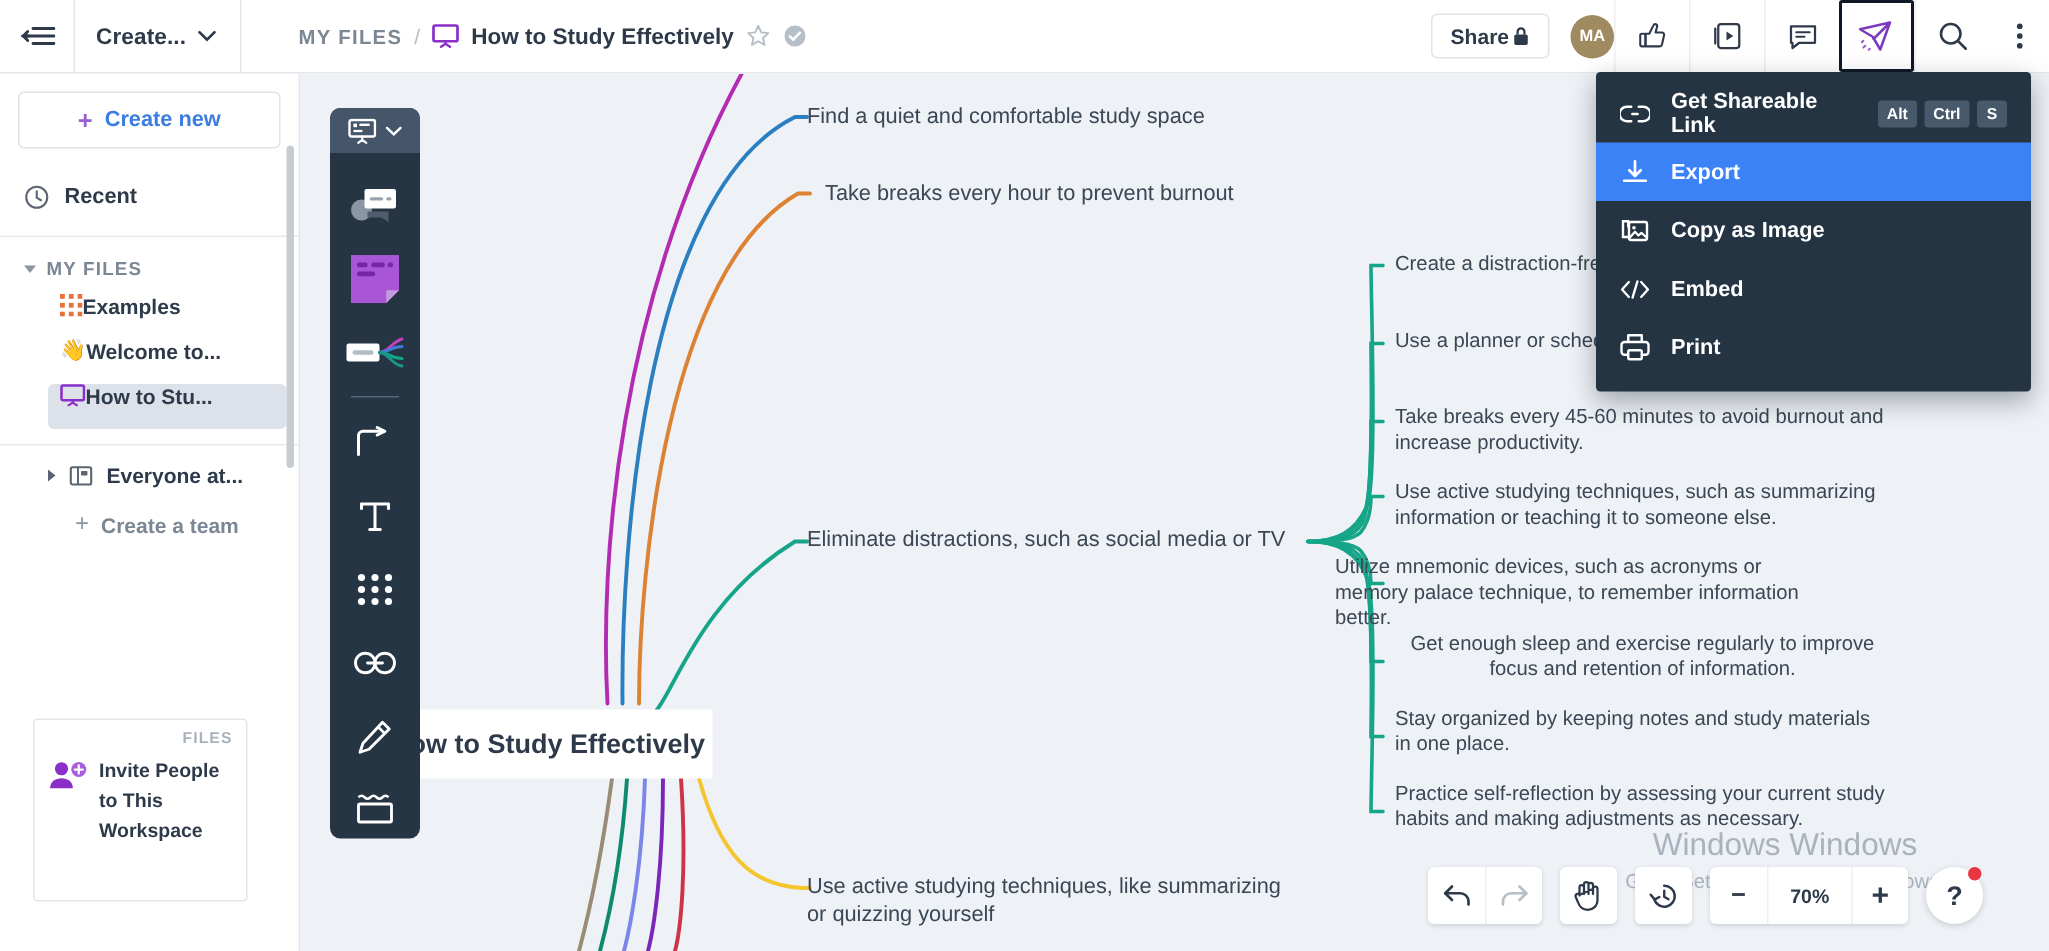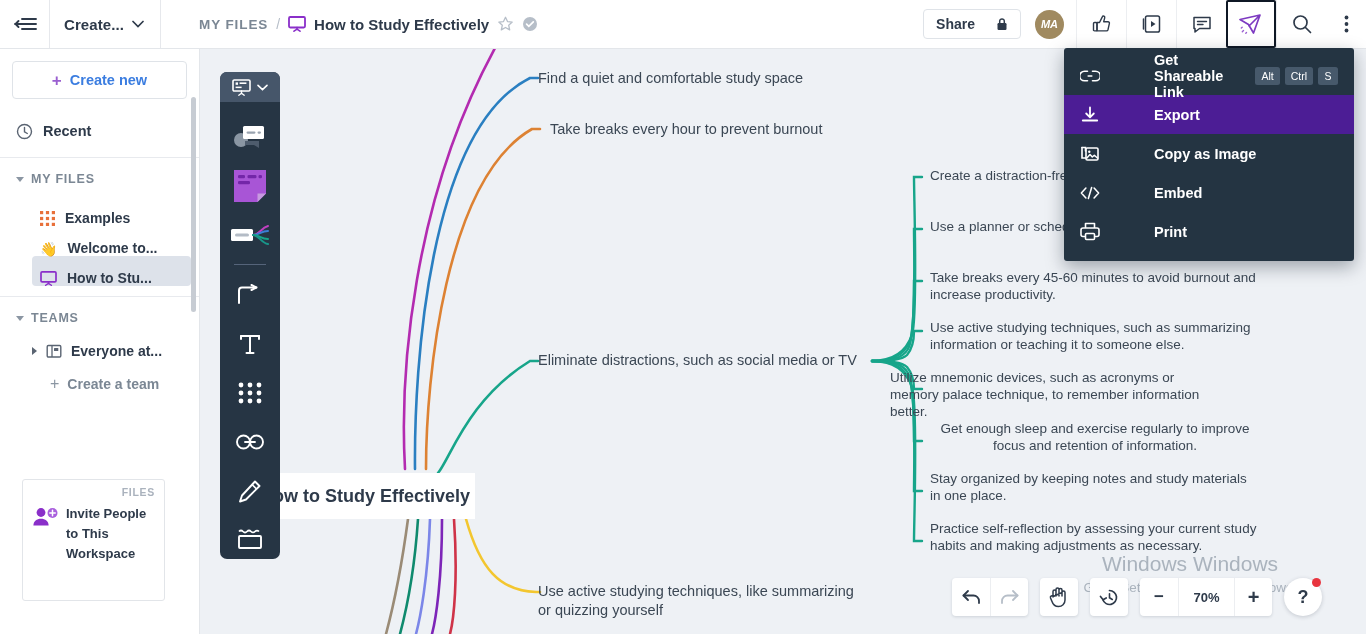--- a/index.html
+++ b/index.html
@@ -31,29 +31,29 @@
   .breadcrumb {
     display: flex; align-items: center; gap: 8px; padding-left: 38px; height: 48px;
   }
   .bc-myfiles { font-size: 13.5px; font-weight: 700; color: #7b8794; letter-spacing: .9px; cursor: pointer; }
   .bc-slash { color: #b6bec8; font-size: 14px; }
   .bc-title { font-size: 15px; font-weight: 700; color: #2e3a4a; cursor: pointer; }
   .bc-star, .bc-check { cursor: pointer; display: flex; align-items: center; }
 
   .tb-right { margin-left: auto; display: flex; align-items: center; height: 48px; }
   .share-btn {
-    display: flex; align-items: center; gap: 21px;
+    display: flex; align-items: center; gap: 2px;
     border: 1px solid #dfe3e8; border-radius: 4px;
     padding: 6px 12px; margin-right: 14px; cursor: pointer; background: #fff;
   }
   .share-btn .lbl { font-size: 14px; font-weight: 700; color: #2e3a4a; }
   .avatar {
     width: 29px; height: 29px; border-radius: 50%;
     background: #a08a60; color: #fff; font-size: 11px; font-weight: 700;
-    display: flex; align-items: center; justify-content: center; margin-right: 12px; cursor: pointer; font-style: italic;
+    display: flex; align-items: center; justify-content: center; cursor: pointer;
   }
   .icon-btn {
     width: 50px; height: 48px; display: flex; align-items: center; justify-content: center;
     cursor: pointer; border-left: 1px solid #eceef1; position: relative;
   }
   .icon-btn.active { border: 2px solid #0f1825; border-radius: 2px; height: 48px; }
   .kebab { width: 40px; height: 48px; display:flex; align-items:center; justify-content:center; cursor:pointer;}
 
   
   .sidebar {
@@ -74,21 +74,21 @@
   }
   .sb-recent .lbl { font-size: 14.5px; font-weight: 700; color: #2e3a4a; }
   .sb-divider { height: 1px; background: #e8eaee; margin: 4px 0; }
   .sb-section {
     display: flex; align-items: center; gap: 7px; padding: 0 16px; height: 34px; cursor: pointer;
   }
   .sb-section .lbl { font-size: 12.5px; font-weight: 700; color: #7b8794; letter-spacing: .8px; }
   .caret-d { width:0;height:0;border-left:4.5px solid transparent;border-right:4.5px solid transparent;border-top:5.5px solid #8b96a3;}
   .caret-r { width:0;height:0;border-top:4.5px solid transparent;border-bottom:4.5px solid transparent;border-left:5.5px solid #5a6472;}
   .sb-item {
-    display: flex; align-items: flex-end; gap: 10px;
+    display: flex; align-items: flex-start; 
     margin: 0 8px 0 32px; height: 30px; padding: 0 8px; border-radius: 4px; cursor: pointer;
   }
   .sb-item.selected { background: #dde2ea; }
   .sb-item .lbl { font-size: 14px; font-weight: 700; color: #2e3a4a; white-space: nowrap; }
   .sb-team { display:flex; align-items:center; gap:9px; margin-left: 32px; height: 32px; cursor:pointer;}
   .sb-team .lbl { font-size: 14px; font-weight: 700; color: #2e3a4a; }
   .sb-createteam { display:flex; align-items:center; gap:8px; margin-left: 50px; height: 34px; cursor:pointer;}
   .sb-createteam .lbl { font-size: 14px; font-weight: 700; color: #7b8794; }
   .sb-scroll {
     position: absolute; right: 3px; top: 48px; width: 5px; height: 215px;
@@ -162,25 +162,25 @@
   
   .menu {
     position: absolute; left: 1064px; top: 48px; width: 290px;
     background: #243442; border-radius: 3px; padding: 8px 0 10px 0;
     box-shadow: 0 6px 18px rgba(10,20,35,.35); z-index: 60;
   }
   .menu-item {
     display: flex; align-items: center; height: 39px; padding: 0 16px; gap: 14px;
     cursor: pointer; color: #ffffff;
   }
-  .menu-item.highlight { background: #4c1d95; text-align: right; }
-  .menu-item .mlbl { font-size: 14.5px; font-weight: 700; margin-left: 40px; }
+  .menu-item.highlight { background: #3b82f6; text-align: right; }
+  .menu-item .mlbl { font-size: 14.5px; font-weight: 700; }
   .keys { margin-left: auto; display: flex; gap: 5px; }
   .key {
-    background: #47596b; color: #ffffff; font-size: 10.5px; font-weight: 400;
+    background: #47596b; color: #ffffff; font-size: 10.5px; font-weight: 700;
     border-radius: 2.5px; padding: 3px 6px; min-width: 20px; text-align: center;
   }
   .mico { width: 20px; display:flex; align-items:center; justify-content:center; }
 </style>
 </head>
 <body>
 
 <div id="app">
 
   <div class="topbar">
@@ -330,24 +330,20 @@
         <svg width="17" height="15" viewBox="0 0 18 16">
             <rect x="1" y="1" width="16" height="10.5" rx="1.2" stroke="#8a2fc9" stroke-width="1.8" fill="none"></rect>
             <path d="M9 11.5v2M6 15.2l3-2M12 15.2l-3-2" stroke="#8a2fc9" stroke-width="1.6" stroke-linecap="round"></path>
           </svg>
       </span>
       <span class="lbl">How to Stu...</span>
     </div>
 
     <div class="sb-divider" style="margin-top:10px"></div>
 
-    <div class="sb-section">
-      <span class="caret-d"></span>
-      <span class="lbl">TEAMS</span>
-    </div>
 
     <div class="sb-team">
       <span class="caret-r"></span>
       <span style="display:flex">
         <svg width="16" height="16" viewBox="0 0 16 16">
             <rect x="1.2" y="2.5" width="13.6" height="11.5" rx="1.2" stroke="#5a6472" stroke-width="1.4" fill="none"></rect>
             <path d="M6 2.5v11.5" stroke="#5a6472" stroke-width="1.3"></path>
             <rect x="8" y="5" width="4.3" height="3" rx=".5" fill="#5a6472"></rect>
           </svg>
       </span>

